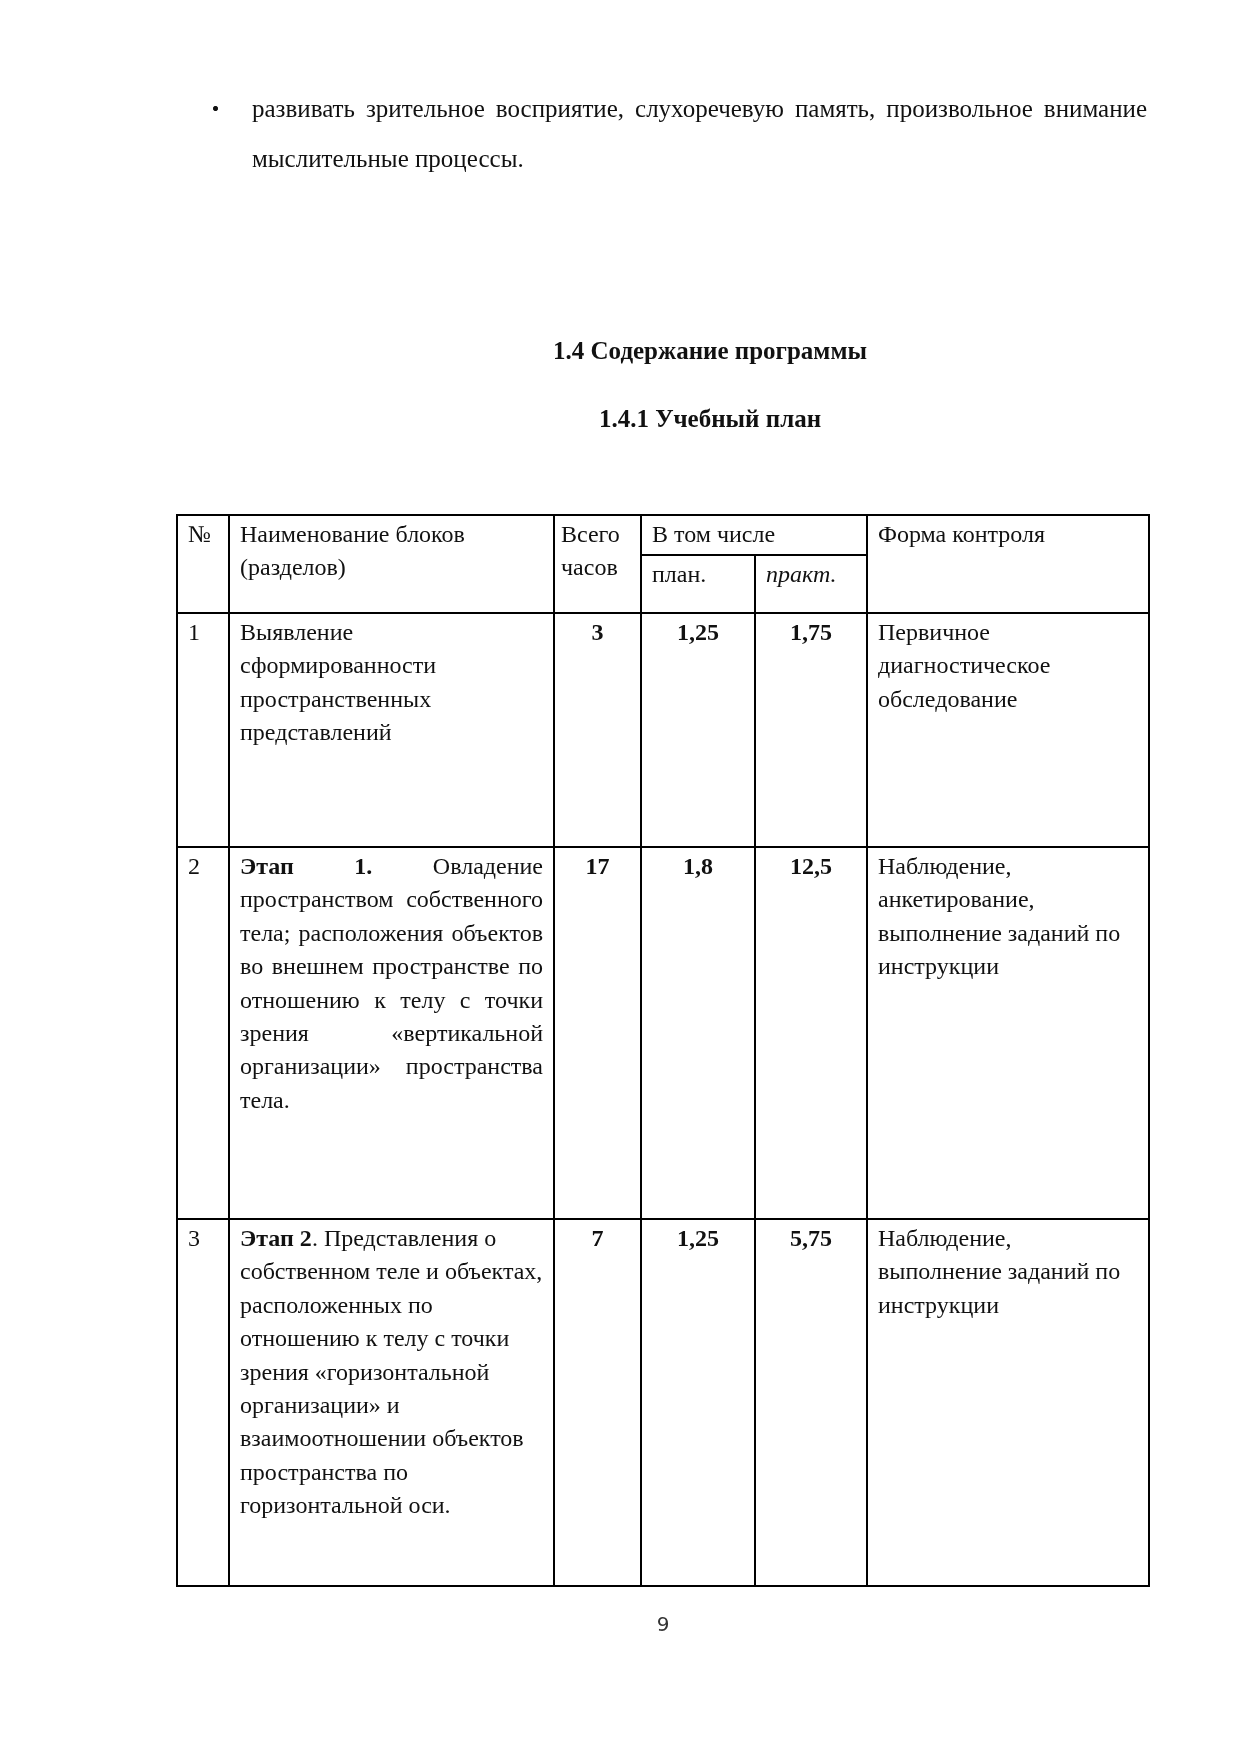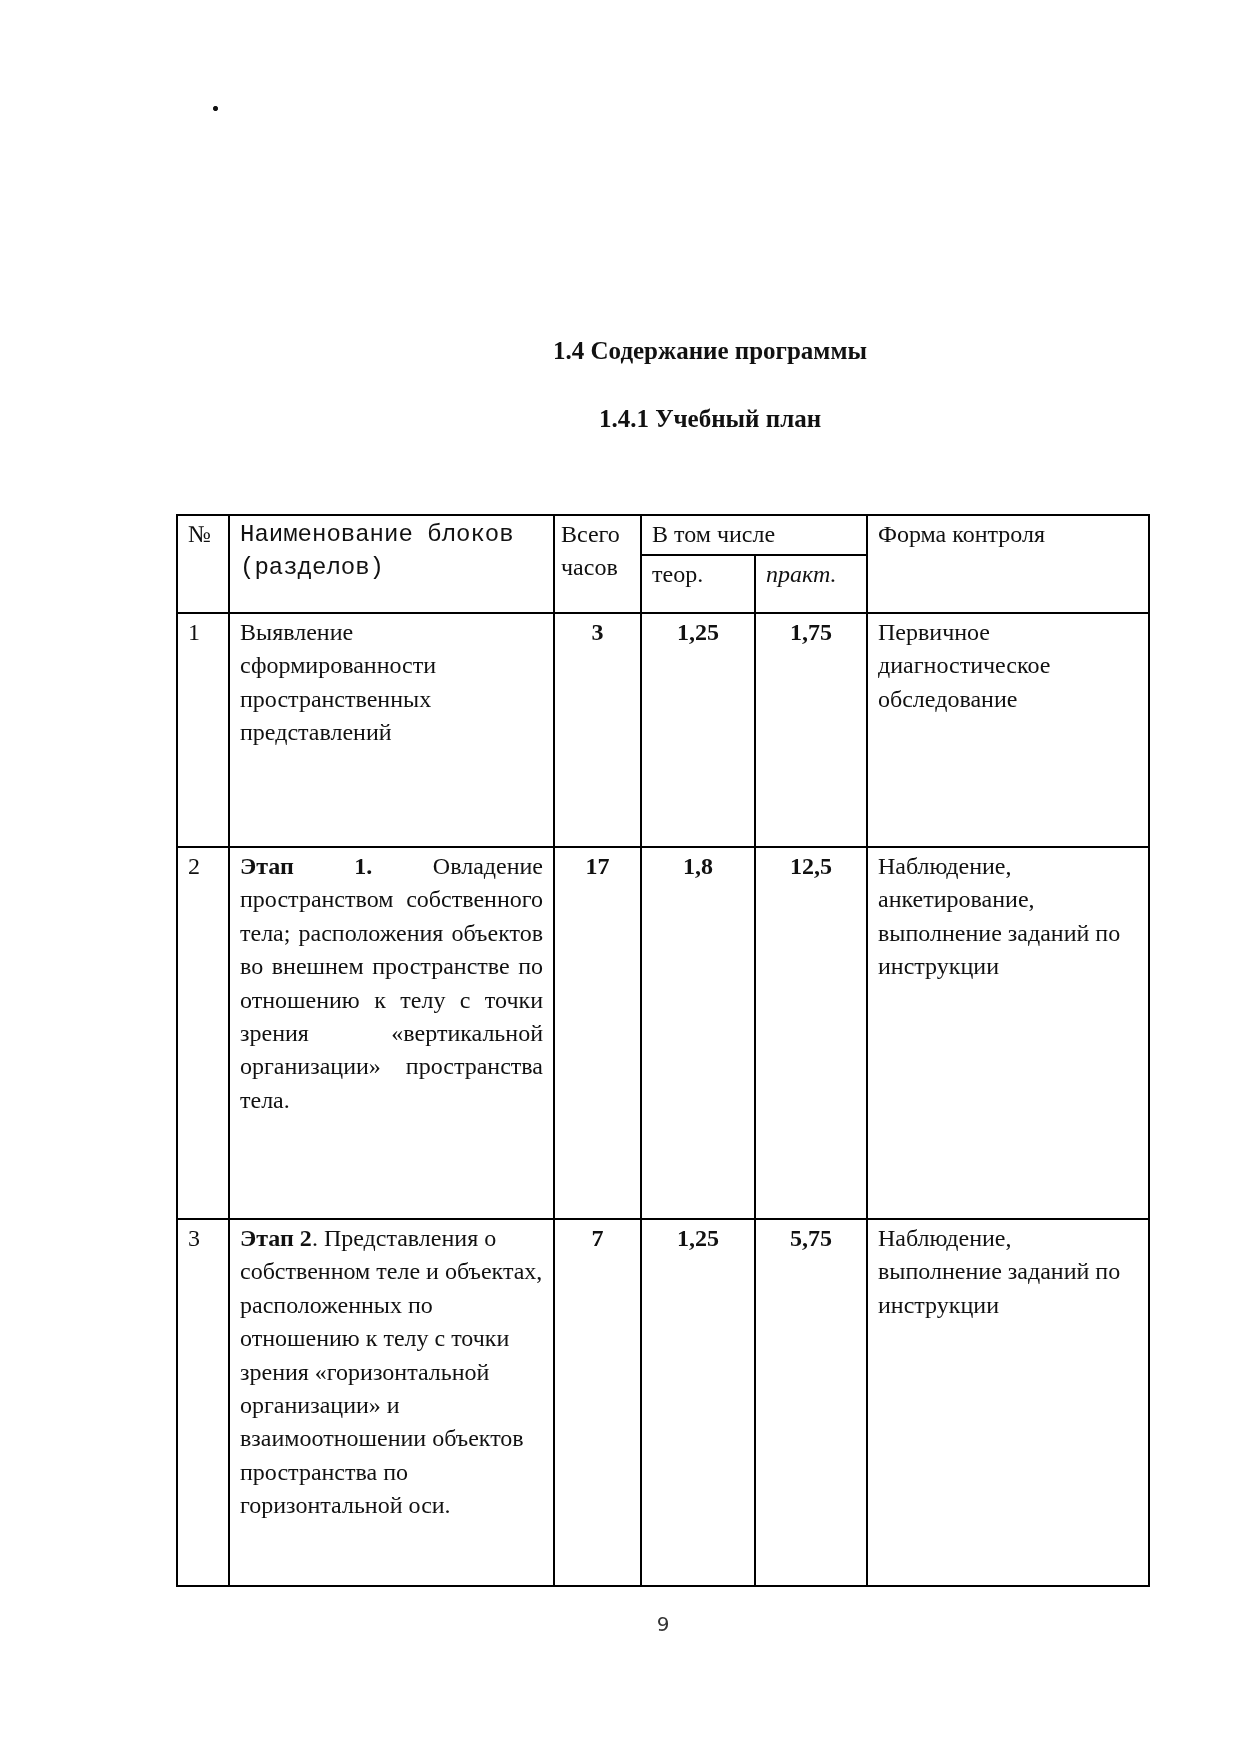--- a/index.html
+++ b/index.html
@@ -9,56 +9,57 @@
   .bullets li { position: relative; padding-left: 40px; font-size: 25px; line-height: 50px; text-align: justify; }
   .bullets li .bullet { position: absolute; left: 0; top: 0; font-size: 20px; }
   .h1 { position: absolute; left: 0; width: 1420px; top: 337px; text-align: center;
         font-weight: bold; font-size: 25px; }
   .h2 { position: absolute; left: 0; width: 1420px; top: 405px; text-align: center;
         font-weight: bold; font-size: 25px; }
   table.plan { position: absolute; left: 176px; top: 514px; border-collapse: collapse; width: 974px;
                font-size: 24px; line-height: 33.4px; }
   table.plan td { border: 2px solid #000; vertical-align: top; padding: 2px 10px 0 10px; }
   .c-num { width: 30px; }
-  .c-name { width: 303px; font-family: Liberation Mono, monospace; }
+  .c-name { width: 303px; }
   .c-total { width: 75px; }
   .c-theor { width: 92px; }
   .c-pract { width: 90px; font-style: italic; }
   .num-bold { font-weight: bold; text-align: center; }
   .justify { text-align: justify; text-align-last: left; margin-top: 20px; }
   .page-num { position: absolute; left: 0; width: 1326px; top: 1612px; text-align: center;
               font-family: "DejaVu Sans", sans-serif; font-size: 20px; color: #333; }
   b { font-weight: bold; }
 </style>
 </head>
 <body>
 
 <ul class="bullets">
   <li>
     <span class="bullet">•</span>
   </li>
   <li>
     <span class="bullet">•</span>
+    <span>развивать зрительное восприятие, слухоречевую память, произвольное внимание мыслительные процессы.</span>
   </li>
 </ul>
 
 <div class="h1">1.4 Содержание программы</div>
 <div class="h2">1.4.1   Учебный план</div>
 
 <table class="plan">
   <tbody>
       <tr style="height:40px;">
     <td class="c-num" rowspan="2">№</td>
     <td class="c-name" rowspan="2">Наименование блоков (разделов)</td>
     <td class="c-total" rowspan="2" style="padding-right:4px;word-break:break-all;padding-left:6px;">Всего часов</td>
     <td colspan="2">В том числе</td>
     <td rowspan="2">Форма контроля</td>
   </tr>
   <tr style="height:58px;">
-    <td class="c-theor">теор.</td>
+    <td class="c-theor">план.</td>
     <td class="c-pract">практ.</td>
   </tr>
 
   <tr style="height:234px;">
     <td>1</td>
     <td><b></b><span>Выявление сформированности пространственных представлений</span></td>
     <td class="num-bold">3</td>
     <td class="num-bold">1,25</td>
     <td class="num-bold">1,75</td>
     <td>Первичное диагностическое обследование</td>

